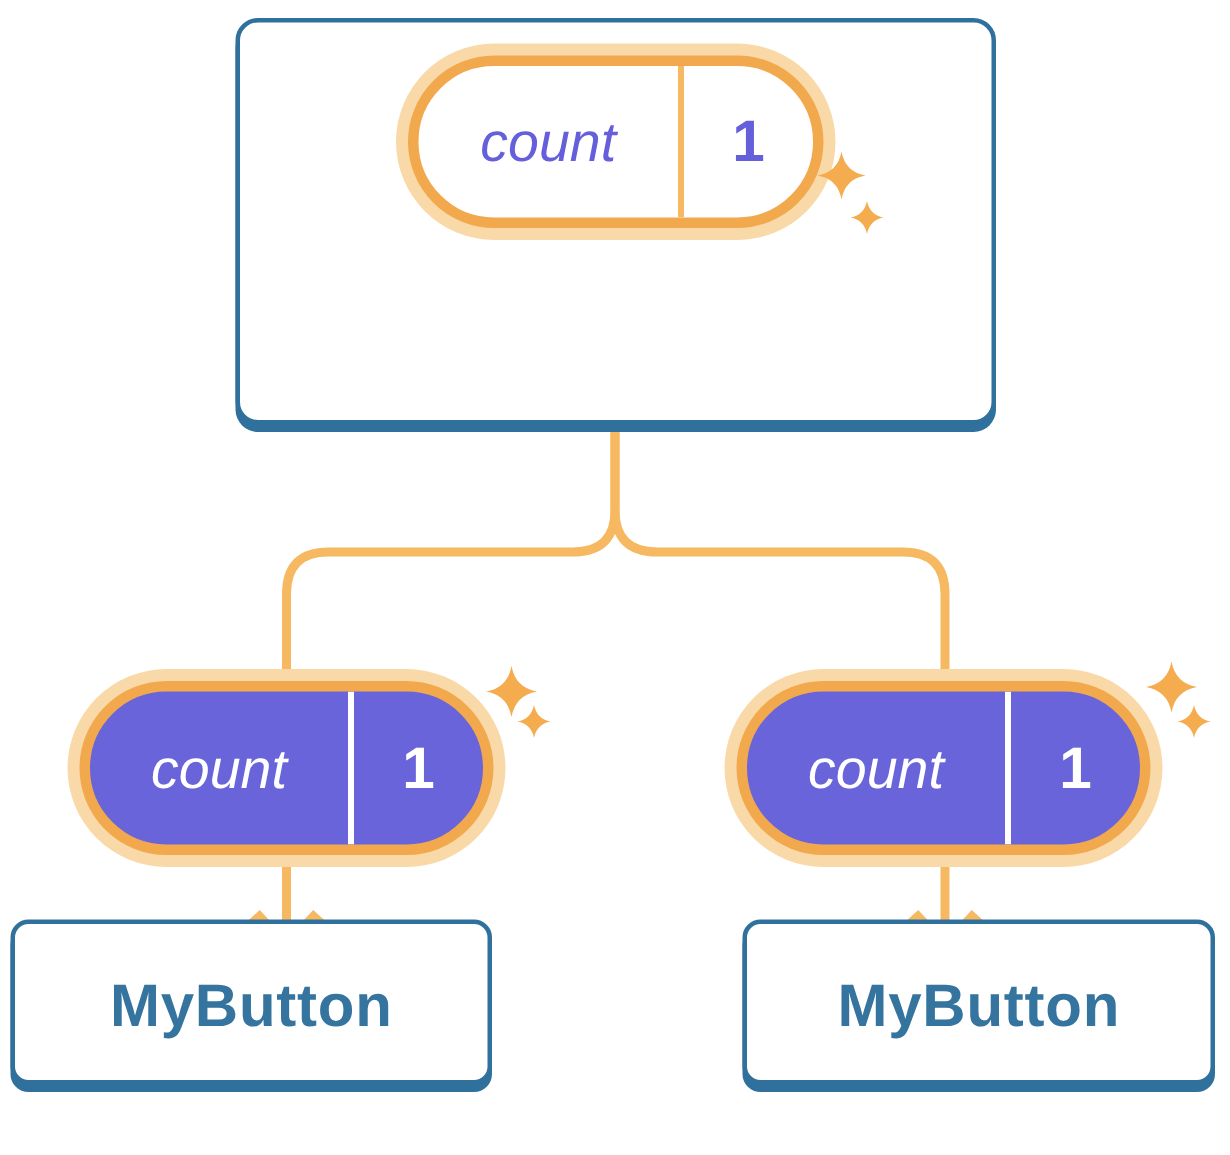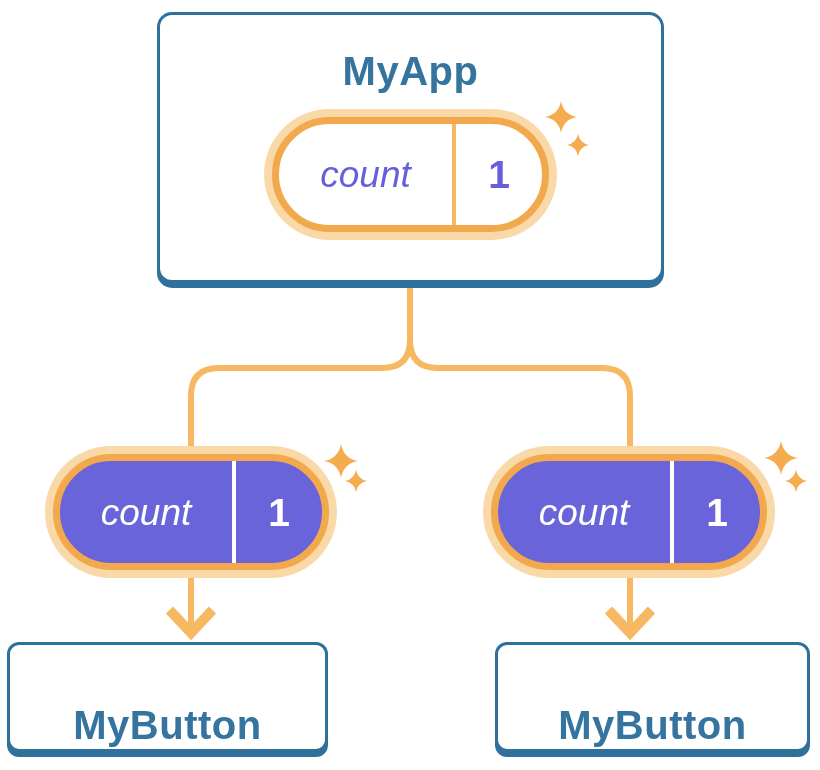--- a/index.html
+++ b/index.html
@@ -27,21 +27,21 @@
   .arrow-head{fill:none;stroke:var(--connector-orange);stroke-width:10;stroke-linejoin:miter;}
   .sparkle{fill:var(--sparkle-orange);}
 
   .card{
     position:absolute;box-sizing:border-box;background:#fff;
     border:3px solid var(--card-border-blue);
     box-shadow:0 5px 0 var(--card-border-blue);
     display:flex;flex-direction:column;align-items:center;
   }
   .root-card{left:157px;top:12px;width:507px;height:271px;border-radius:15px;z-index:2;}
-  .leaf-card{top:642px;width:321px;height:110px;border-radius:12px;z-index:2;justify-content:flex-end;}
+  .leaf-card{top:613px;width:321px;height:110px;border-radius:12px;z-index:2;justify-content:center;}
   .leaf-card.left{left:7px;}
   .leaf-card.right{left:495px;width:315px;}
   .card-title{
     color:var(--heading-text-blue);font-size:40px;font-weight:600;letter-spacing:.5px;
     line-height:1.2;
   }
   .root-card .card-title{margin-top:32px;}
   .leaf-card .card-title{padding-top:6px;}
 
   .pill-glow{
@@ -88,21 +88,20 @@
       <path class="arrow-shaft" d="M191 578 V627"></path>
       <path class="arrow-head" d="M169.5 610 L191 633 L212.5 610"></path>
     </g>
     <g>
       <path class="arrow-shaft" d="M630 578 V627"></path>
       <path class="arrow-head" d="M608.5 610 L630 633 L651.5 610"></path>
     </g>
   </svg>
 
   <div class="card root-card">
-    <div class="card-title">MyApp</div>
     <div class="pill-glow root-pill">
       <div class="pill-ring">
         <div class="pill-label">count</div>
         <div class="pill-divider"></div>
         <div class="pill-value">1</div>
       </div>
     </div>
   </div>
 
   <div class="pill-glow prop-pill left">

